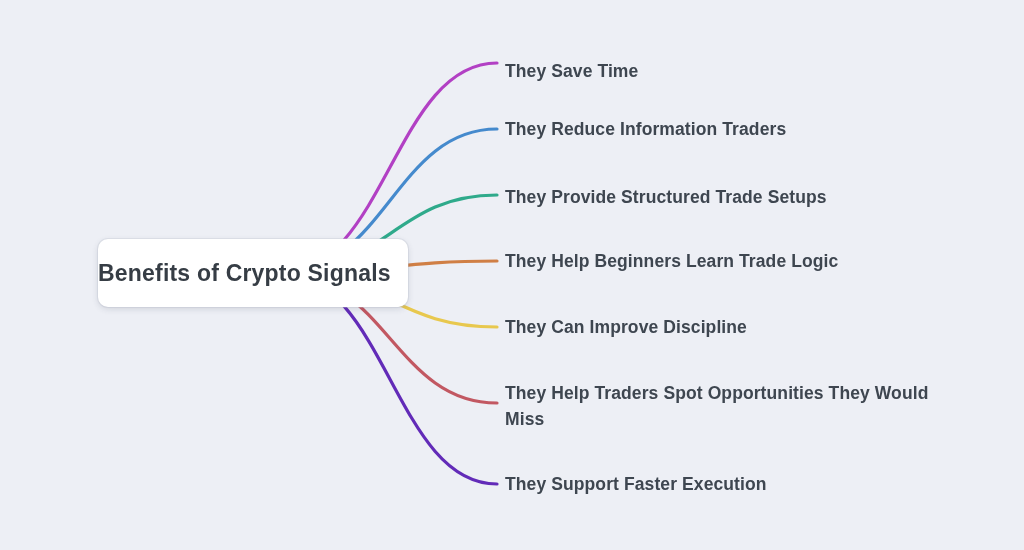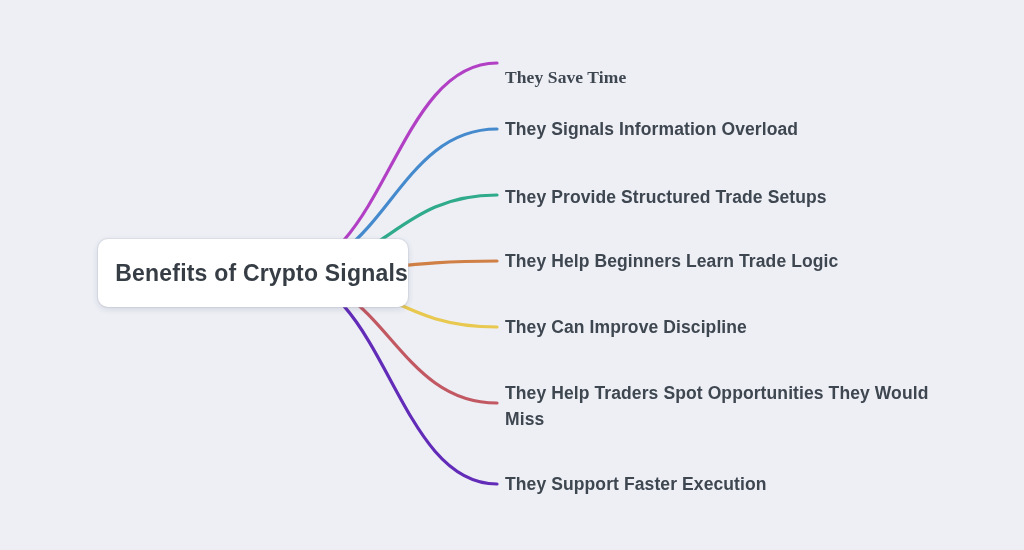--- a/index.html
+++ b/index.html
@@ -32,21 +32,21 @@
     position: absolute;
     left: 98px;
     top: 239px;
     width: 310px;
     height: 68px;
     background: #ffffff;
     border-radius: 10px;
     box-shadow: 0 2px 6px rgba(55, 65, 90, 0.16), 0 0 0 1px rgba(200, 206, 218, 0.35);
     display: flex;
     align-items: center;
-    justify-content: flex-end;
+    justify-content: flex-start;
   }
   .root-node .root-label {
     font-size: 23px;
     font-weight: bold;
     color: #363d45;
     letter-spacing: 0.2px;
     white-space: nowrap;
   }
   .branch-label {
     position: absolute;
@@ -70,21 +70,21 @@
       <path d="M 280 273 C 385 273, 395 327, 497 327" stroke="#e8c84e"></path>
       <path d="M 280 273 C 385 273, 395 403, 497 403" stroke="#c25862"></path>
       <path d="M 280 273 C 385 273, 395 484, 497 484" stroke="#622bb8"></path>
     </svg>
 
   <div class="root-node">
     <span class="root-label">Benefits of Crypto Signals</span>
   </div>
 
   <div id="branch-labels">
-      <div class="branch-label" style="top: 64px; font-family: Liberation Serif, serif;">They Save Time</div>
-      <div class="branch-label" style="top: 116px;">They Signals Information Overload</div>
+      <div class="branch-label" style="top: 58px;">They Save Time</div>
+      <div class="branch-label" style="top: 116px;">They Reduce Information Traders</div>
       <div class="branch-label" style="top: 184px;">They Provide Structured Trade Setups</div>
       <div class="branch-label" style="top: 248px;">They Help Beginners Learn Trade Logic</div>
       <div class="branch-label" style="top: 314px;">They Can Improve Discipline</div>
       <div class="branch-label" style="top: 380px; max-width: 425px;">They Help Traders Spot Opportunities They Would Miss</div>
       <div class="branch-label" style="top: 471px; text-align: right;">They Support Faster Execution</div>
     </div>
 </div>
 
 </body></html>

